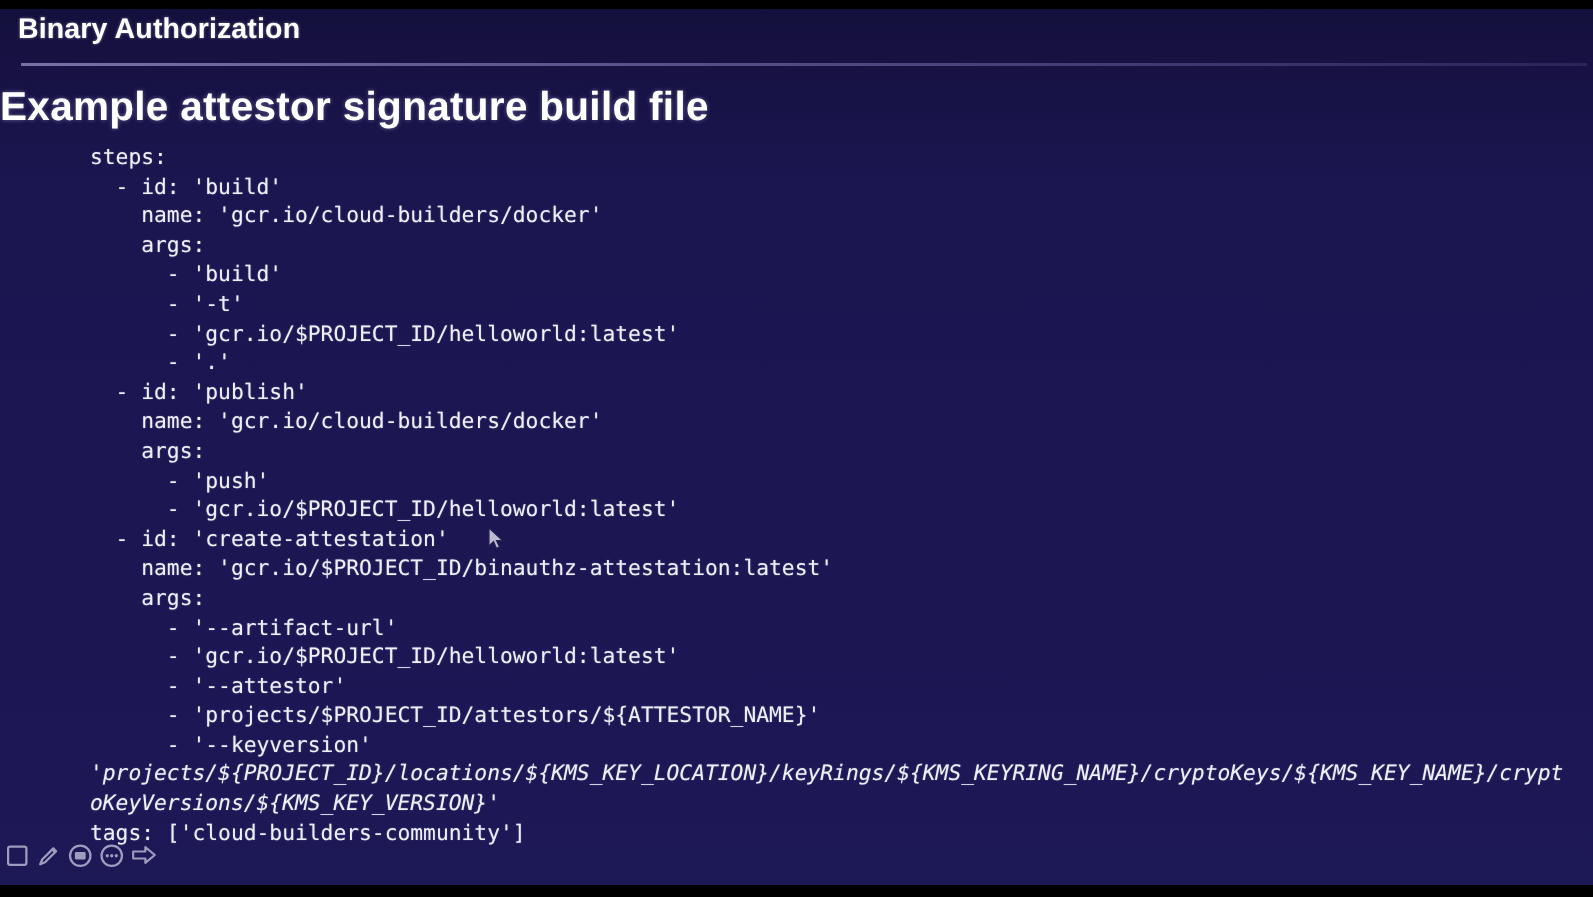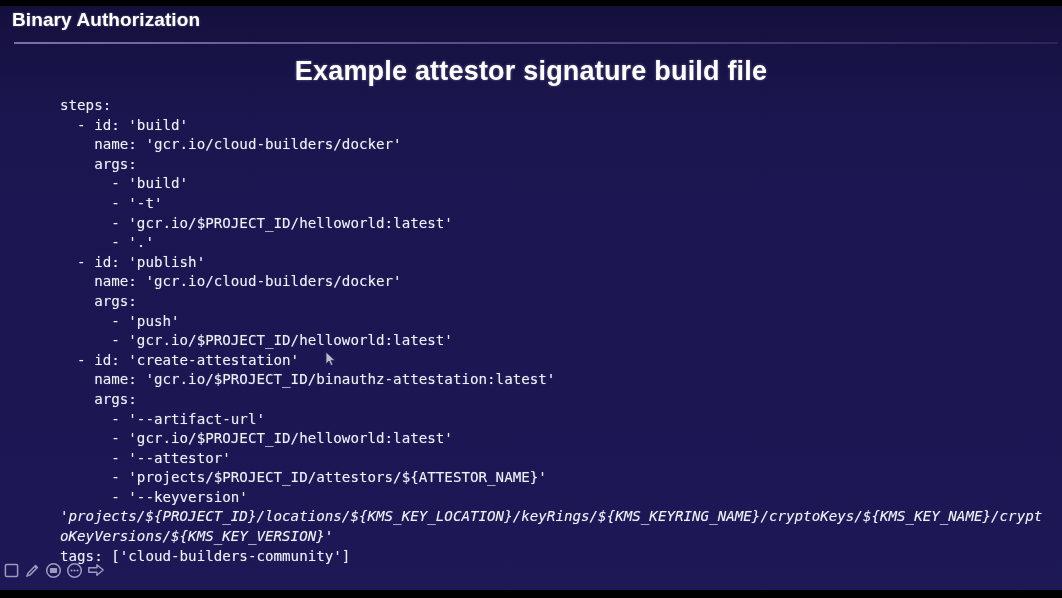--- a/index.html
+++ b/index.html
@@ -72,21 +72,21 @@
     height: 2px;
     background: linear-gradient(90deg, rgba(150,146,200,0.75) 0%, rgba(120,116,180,0.50) 60%, rgba(90,88,150,0.28) 100%);
   }
 
   
   #slide-title {
     position: absolute;
     left: 0;
     top: 50px;
     width: 1062px;
-    text-align: center;
+    text-align: left;
     font-size: 27px;
     font-weight: bold;
     color: #ffffff;
     letter-spacing: 0.2px;
     text-shadow: 0 0 3px rgba(180,180,225,0.5);
   }
 
   
   #code-block {
     position: absolute;

